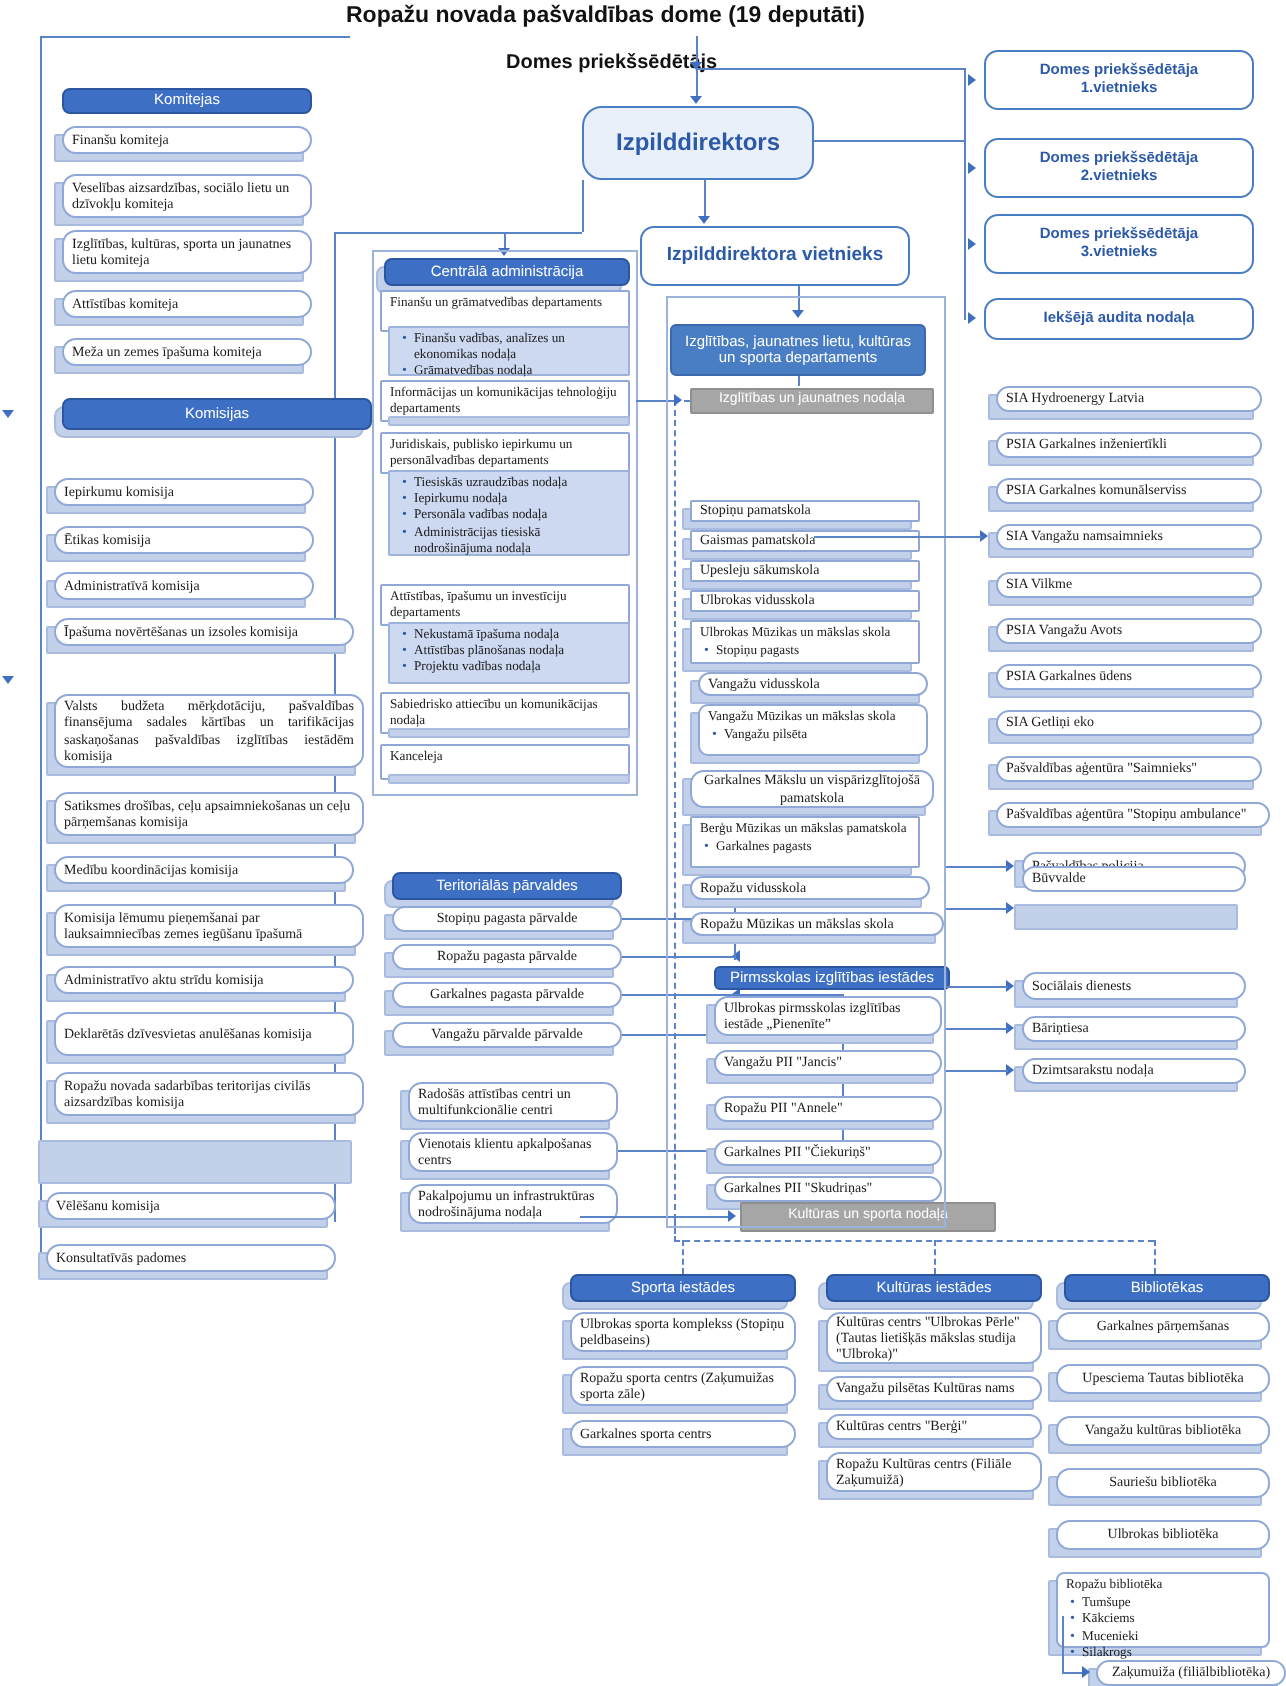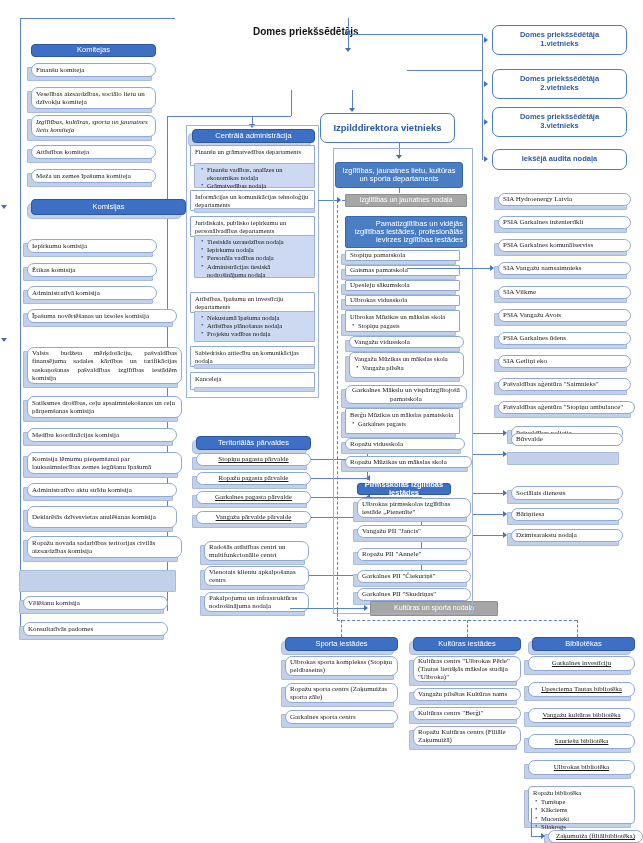--- a/index.html
+++ b/index.html
@@ -17,21 +17,21 @@
     display:flex;align-items:center;
     font-size:7px;line-height:1.18;
     padding:2px 4px;
     border-radius:1px;
   }
   
   .shadow{
     position:absolute;background:#c3d0ea;border:1px solid #a9bcdf;
     box-sizing:border-box;border-radius:1px;
   }
-  .box.center{justify-content:center;text-align:right;text-decoration:underline;}
+  .box.center{justify-content:center;text-align:right;}
   .box.rounded{border-radius:7px;}
 
   
   .hdr{
     position:absolute;box-sizing:border-box;
     background:#3d6fc4;border:1px solid #2d56a0;
     color:#ffffff;font-family:"Liberation Sans",sans-serif;
     font-size:7.5px;font-weight:400;
     display:flex;align-items:center;justify-content:center;text-align:center;
     border-radius:4px;padding:1px 3px;line-height:1.1;
@@ -90,32 +90,34 @@
   .arw{position:absolute;width:0;height:0;}
   .arw.r{border-left:4px solid #3f6fc0;border-top:3px solid transparent;border-bottom:3px solid transparent;}
   .arw.d{border-top:4px solid #3f6fc0;border-left:3px solid transparent;border-right:3px solid transparent;}
   .arw.l{border-right:4px solid #3f6fc0;border-top:3px solid transparent;border-bottom:3px solid transparent;}
 </style>
 </head>
 <body>
 
 <div class="canvas">
 
+  <div class="title t1" style="left:173px;top:2px;">Ropažu novada pašvaldības dome (19 deputāti)</div>
   <div class="title t2" style="left:253px;top:26px;">Domes priekšsēdētājs</div>
 
   <div class="ln lnv" style="left:348px;top:18px;height:16px;"></div>
   <div class="arw d" style="left:345px;top:31px;"></div>
   <div class="ln lnh" style="left:348px;top:34px;width:134px;"></div>
   <div class="ln lnv" style="left:482px;top:34px;height:96px;"></div>
   <div class="ln lnv" style="left:348px;top:34px;height:16px;"></div>
   <div class="arw d" style="left:345px;top:48px;"></div>
 
   <div class="ln lnh" style="left:20px;top:18px;height:1px;width:155px;"></div>
   <div class="ln lnv" style="left:20px;top:18px;height:616px;"></div>
 
+  <div class="node" style="left:291px;top:53px;width:116px;height:37px;">Izpilddirektors</div>
 
   <div class="node white sm" style="left:320px;top:113px;width:135px;height:30px;font-size:9.5px;">Izpilddirektora vietnieks</div>
   <div class="ln lnv" style="left:352px;top:90px;height:20px;"></div>
   <div class="arw d" style="left:349px;top:108px;"></div>
 
   <div class="ln lnh" style="left:407px;top:70px;width:75px;"></div>
 
   <div class="ln lnv" style="left:167px;top:90px;height:0px;"></div>
   <div class="ln lnh" style="left:167px;top:116px;width:124px;"></div>
   <div class="ln lnv" style="left:291px;top:90px;height:26px;"></div>
@@ -145,21 +147,21 @@
 
   <div class="hdr" style="left:31px;top:44px;width:125px;height:13px;">Komitejas</div>
 
   <div class="shadow" style="left:27px;top:67px;width:125px;height:14px;"></div>
   <div class="box rounded" style="left:31px;top:63px;width:125px;height:14px;text-align:center;">Finanšu komiteja</div>
 
   <div class="shadow" style="left:27px;top:91px;width:125px;height:22px;"></div>
   <div class="box rounded" style="left:31px;top:87px;width:125px;height:22px;">Veselības aizsardzības, sociālo lietu un dzīvokļu komiteja</div>
 
   <div class="shadow" style="left:27px;top:119px;width:125px;height:22px;"></div>
-  <div class="box rounded" style="left:31px;top:115px;width:125px;height:22px;font-style:italic;">Izglītības, kultūras, sporta un jaunatnes lietu komiteja</div>
+  <div class="box rounded" style="left:31px;top:115px;width:125px;height:22px;">Izglītības, kultūras, sporta un jaunatnes lietu komiteja</div>
 
   <div class="shadow" style="left:27px;top:149px;width:125px;height:14px;"></div>
   <div class="box rounded" style="left:31px;top:145px;width:125px;height:14px;">Attīstības komiteja</div>
 
   <div class="shadow" style="left:27px;top:173px;width:125px;height:14px;"></div>
   <div class="box rounded" style="left:31px;top:169px;width:125px;height:14px;">Meža un zemes īpašuma komiteja</div>
 
   <div class="shadow" style="left:27px;top:203px;width:155px;height:16px;border-radius:5px;"></div>
   <div class="hdr" style="left:31px;top:199px;width:155px;height:16px;">Komisijas</div>
 
@@ -297,21 +299,20 @@
   <div class="ln lnv" style="left:367px;top:440px;height:40px;"></div>
   <div class="ln lnv" style="left:421px;top:497px;height:80px;"></div>
 
   <div class="hdr sq soft" style="left:335px;top:162px;width:128px;height:26px;border-radius:3px;">Izglītības, jaunatnes lietu, kultūras un sporta departaments</div>
   <div class="ln lnv" style="left:399px;top:143px;height:14px;"></div>
   <div class="arw d" style="left:396px;top:155px;"></div>
 
   <div class="grey" style="left:345px;top:194px;width:122px;height:13px;">Izglītības un jaunatnes nodaļa</div>
   <div class="ln lnv" style="left:399px;top:188px;height:5px;"></div>
 
-  <div class="hdr sq soft" style="left:345px;top:216px;width:122px;height:32px;border-radius:2px;text-align:right;justify-content:flex-end;">Pamatizglītības un vidējās izglītības iestādes, profesionālās ievirzes izglītības iestādes</div>
 
   <div class="shadow" style="left:341px;top:254px;width:115px;height:11px;"></div>
   <div class="box" style="left:345px;top:250px;width:115px;height:11px;">Stopiņu pamatskola</div>
 
   <div class="shadow" style="left:341px;top:269px;width:115px;height:11px;"></div>
   <div class="box" style="left:345px;top:265px;width:115px;height:11px;">Gaismas pamatskola</div>
 
   <div class="shadow" style="left:341px;top:284px;width:115px;height:11px;"></div>
   <div class="box" style="left:345px;top:280px;width:115px;height:11px;">Upesleju sākumskola</div>
 
@@ -352,21 +353,21 @@
   <div class="box rounded" style="left:345px;top:438px;width:120px;height:12px;">Ropažu vidusskola</div>
 
   <div class="shadow" style="left:341px;top:460px;width:127px;height:12px;"></div>
   <div class="box rounded" style="left:345px;top:456px;width:127px;height:12px;">Ropažu Mūzikas un mākslas skola</div>
 
   <div class="dash-v" style="left:337px;top:200px;height:410px;"></div>
   <div class="dash-h" style="left:337px;top:200px;width:8px;"></div>
   <div class="ln lnh" style="left:318px;top:200px;width:20px;"></div>
   <div class="arw r" style="left:337px;top:197px;"></div>
 
-  <div class="hdr sq" style="left:357px;top:483px;width:94px;height:12px;border-radius:3px;font-weight:bold;">Pirmsskolas izglītības iestādes</div>
+  <div class="hdr sq" style="left:357px;top:483px;width:118px;height:12px;border-radius:3px;">Pirmsskolas izglītības iestādes</div>
 
   <div class="shadow" style="left:353px;top:502px;width:114px;height:20px;"></div>
   <div class="box rounded" style="left:357px;top:498px;width:114px;height:20px;">Ulbrokas pirmsskolas izglītības iestāde „Pienenīte”</div>
 
   <div class="shadow" style="left:353px;top:529px;width:114px;height:13px;"></div>
   <div class="box rounded" style="left:357px;top:525px;width:114px;height:13px;">Vangažu PII "Jancis"</div>
 
   <div class="shadow" style="left:353px;top:552px;width:114px;height:13px;"></div>
   <div class="box rounded" style="left:357px;top:548px;width:114px;height:13px;">Ropažu PII "Annele"</div>
 
@@ -471,21 +472,21 @@
   <div class="box rounded" style="left:413px;top:707px;width:108px;height:13px;">Kultūras centrs "Berģi"</div>
 
   <div class="shadow" style="left:409px;top:730px;width:108px;height:20px;"></div>
   <div class="box rounded" style="left:413px;top:726px;width:108px;height:20px;">Ropažu Kultūras centrs (Filiāle Zaķumuižā)</div>
 
   <div class="shadow" style="left:528px;top:641px;width:103px;height:14px;border-radius:4px;"></div>
   <div class="hdr" style="left:532px;top:637px;width:103px;height:14px;">Bibliotēkas</div>
   <div class="dash-v" style="left:577px;top:620px;height:17px;"></div>
 
   <div class="shadow" style="left:524px;top:660px;width:107px;height:15px;"></div>
-  <div class="box rounded center" style="left:528px;top:656px;width:107px;height:15px;">Garkalnes investīciju</div>
+  <div class="box rounded center" style="left:528px;top:656px;width:107px;height:15px;">Garkalnes pārņemšanas</div>
 
   <div class="shadow" style="left:524px;top:686px;width:107px;height:15px;"></div>
   <div class="box rounded center" style="left:528px;top:682px;width:107px;height:15px;">Upesciema Tautas bibliotēka</div>
 
   <div class="shadow" style="left:524px;top:712px;width:107px;height:15px;"></div>
   <div class="box rounded center" style="left:528px;top:708px;width:107px;height:15px;">Vangažu kultūras bibliotēka</div>
 
   <div class="shadow" style="left:524px;top:738px;width:107px;height:15px;"></div>
   <div class="box rounded center" style="left:528px;top:734px;width:107px;height:15px;">Sauriešu bibliotēka</div>
 

